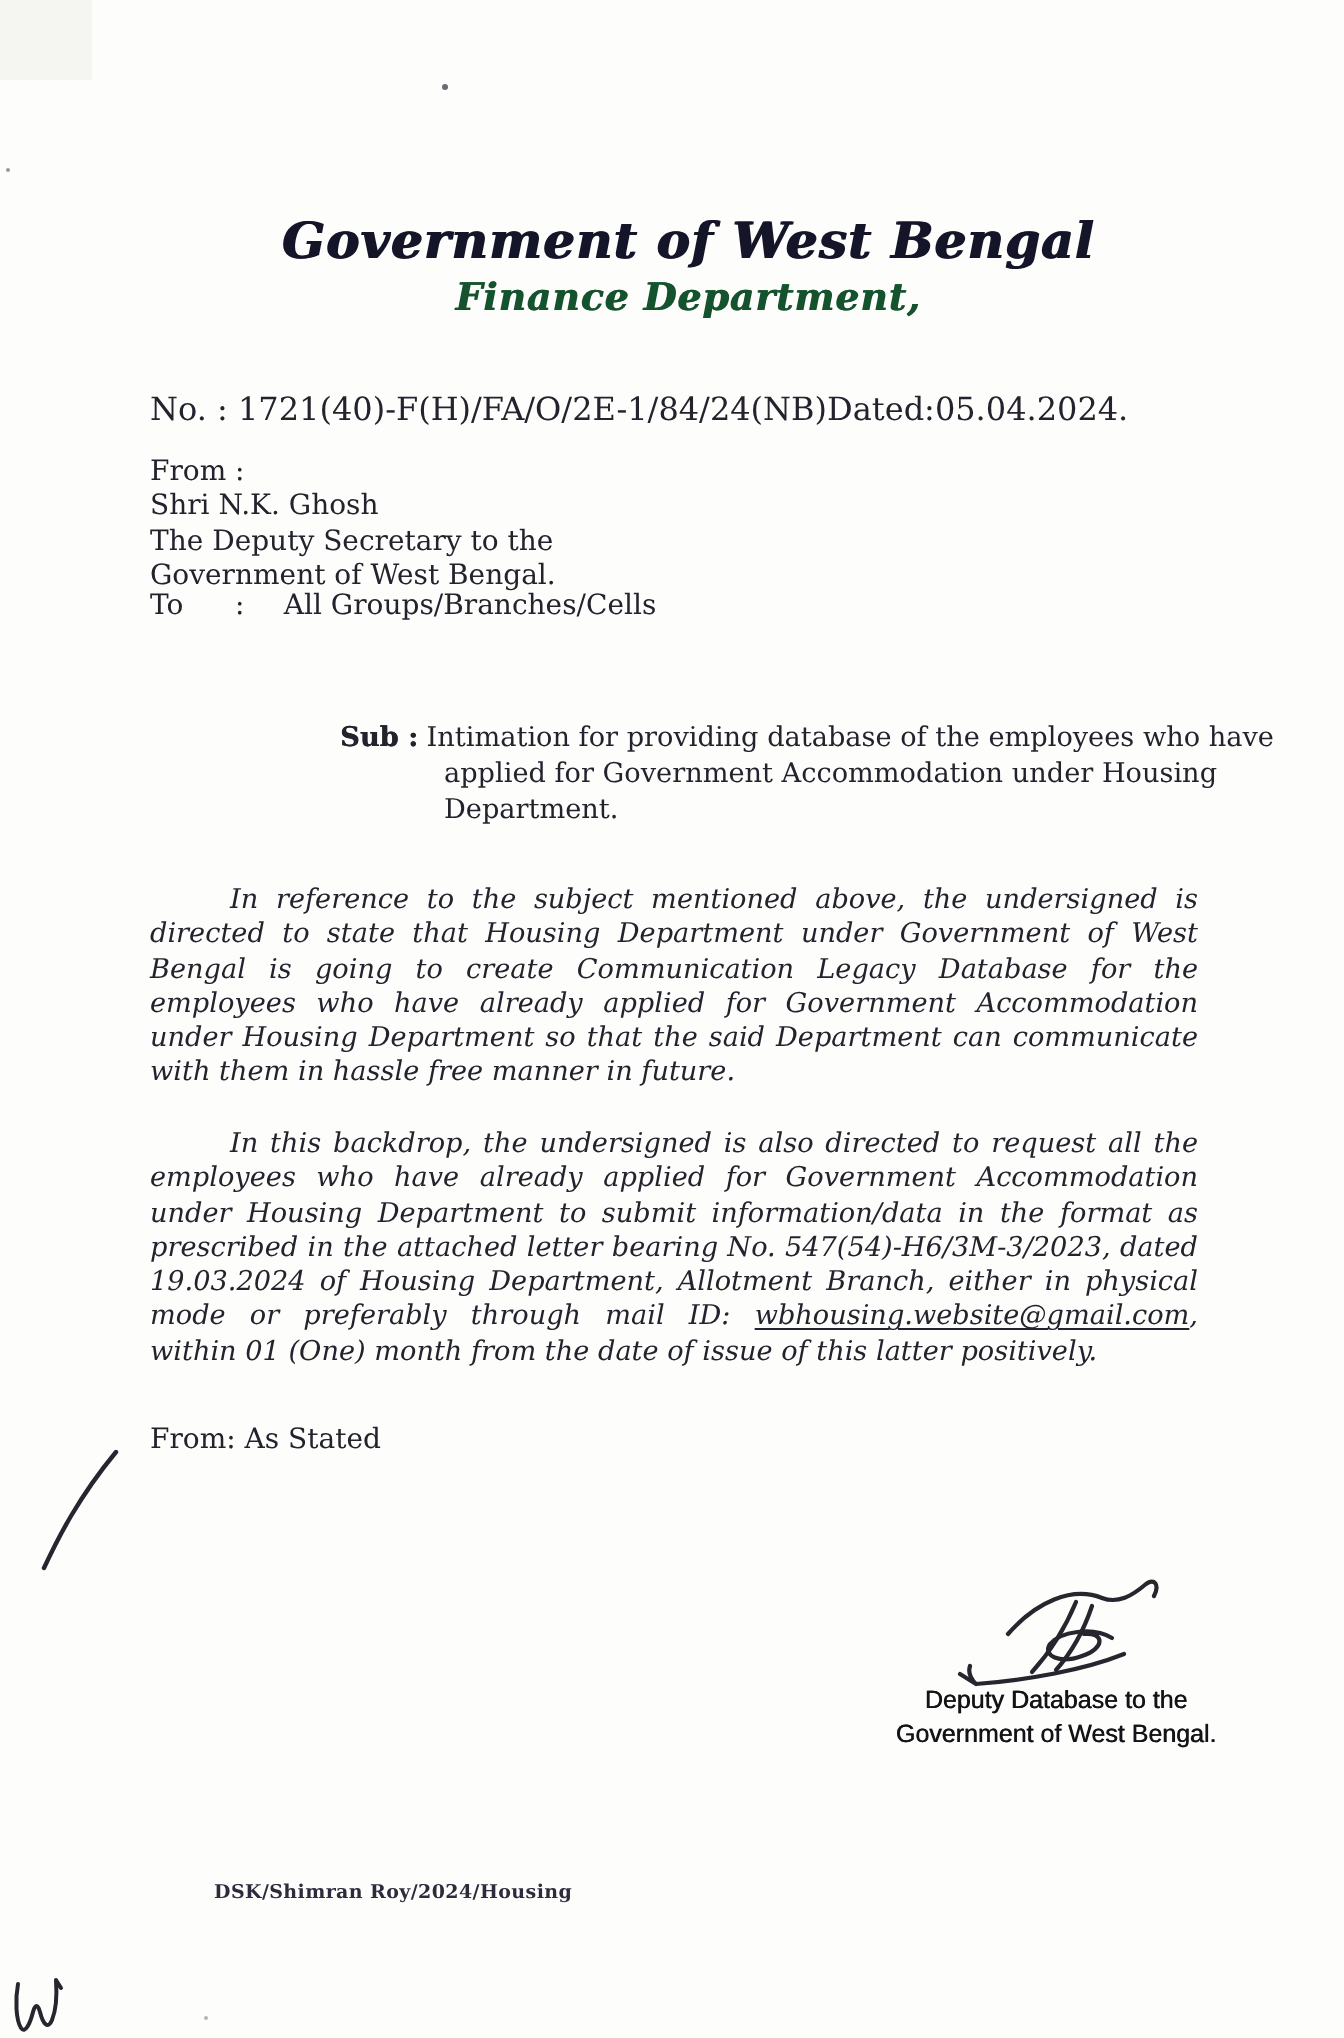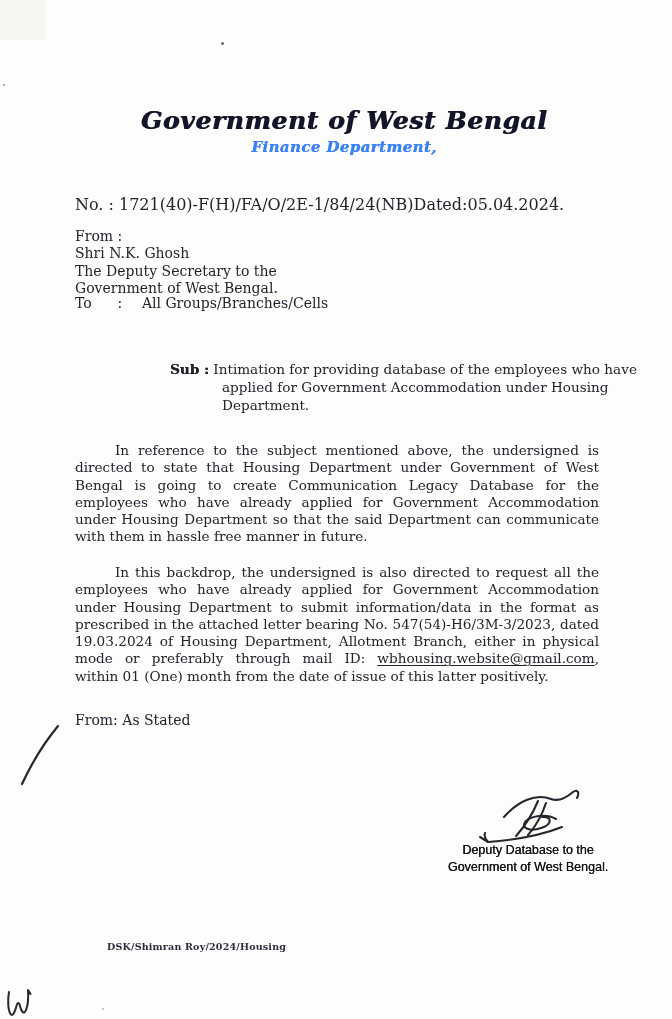--- a/index.html
+++ b/index.html
@@ -40,23 +40,23 @@
   }
   .gov-title {
     font-size: 25px;
     font-weight: bold;
     letter-spacing: 0.6px;
     color: #15152a;
     text-shadow: 0.8px 0 0 currentColor;
   }
   .dept-line {
     margin-top: 3px;
-    font-size: 15px;
-    font-weight: bold;
-    color: #3b82f6;
+    font-size: 19px;
+    font-weight: bold;
+    color: #14532d;
     text-shadow: 0.4px 0 0 currentColor;
     letter-spacing: 0.4px;
   }
   .branch-line {
     margin-top: 1px;
     font-size: 15.5px;
     text-decoration: underline;
     text-underline-offset: 2px;
     color: #20202e;
   }
@@ -104,20 +104,21 @@
 
   .body-para {
     position: absolute;
     left: 75px;
     width: 524px;
     margin: 0;
     font-size: 13.6px;
     line-height: 17.3px;
     text-align: justify;
     text-indent: 40px;
+    font-style: italic;
   }
   .p1 { top: 442px; }
   .p2 { top: 564px; }
   .email {
     text-decoration: underline;
     text-underline-offset: 2px;
   }
 
   .enclo-line {
     position: absolute;

